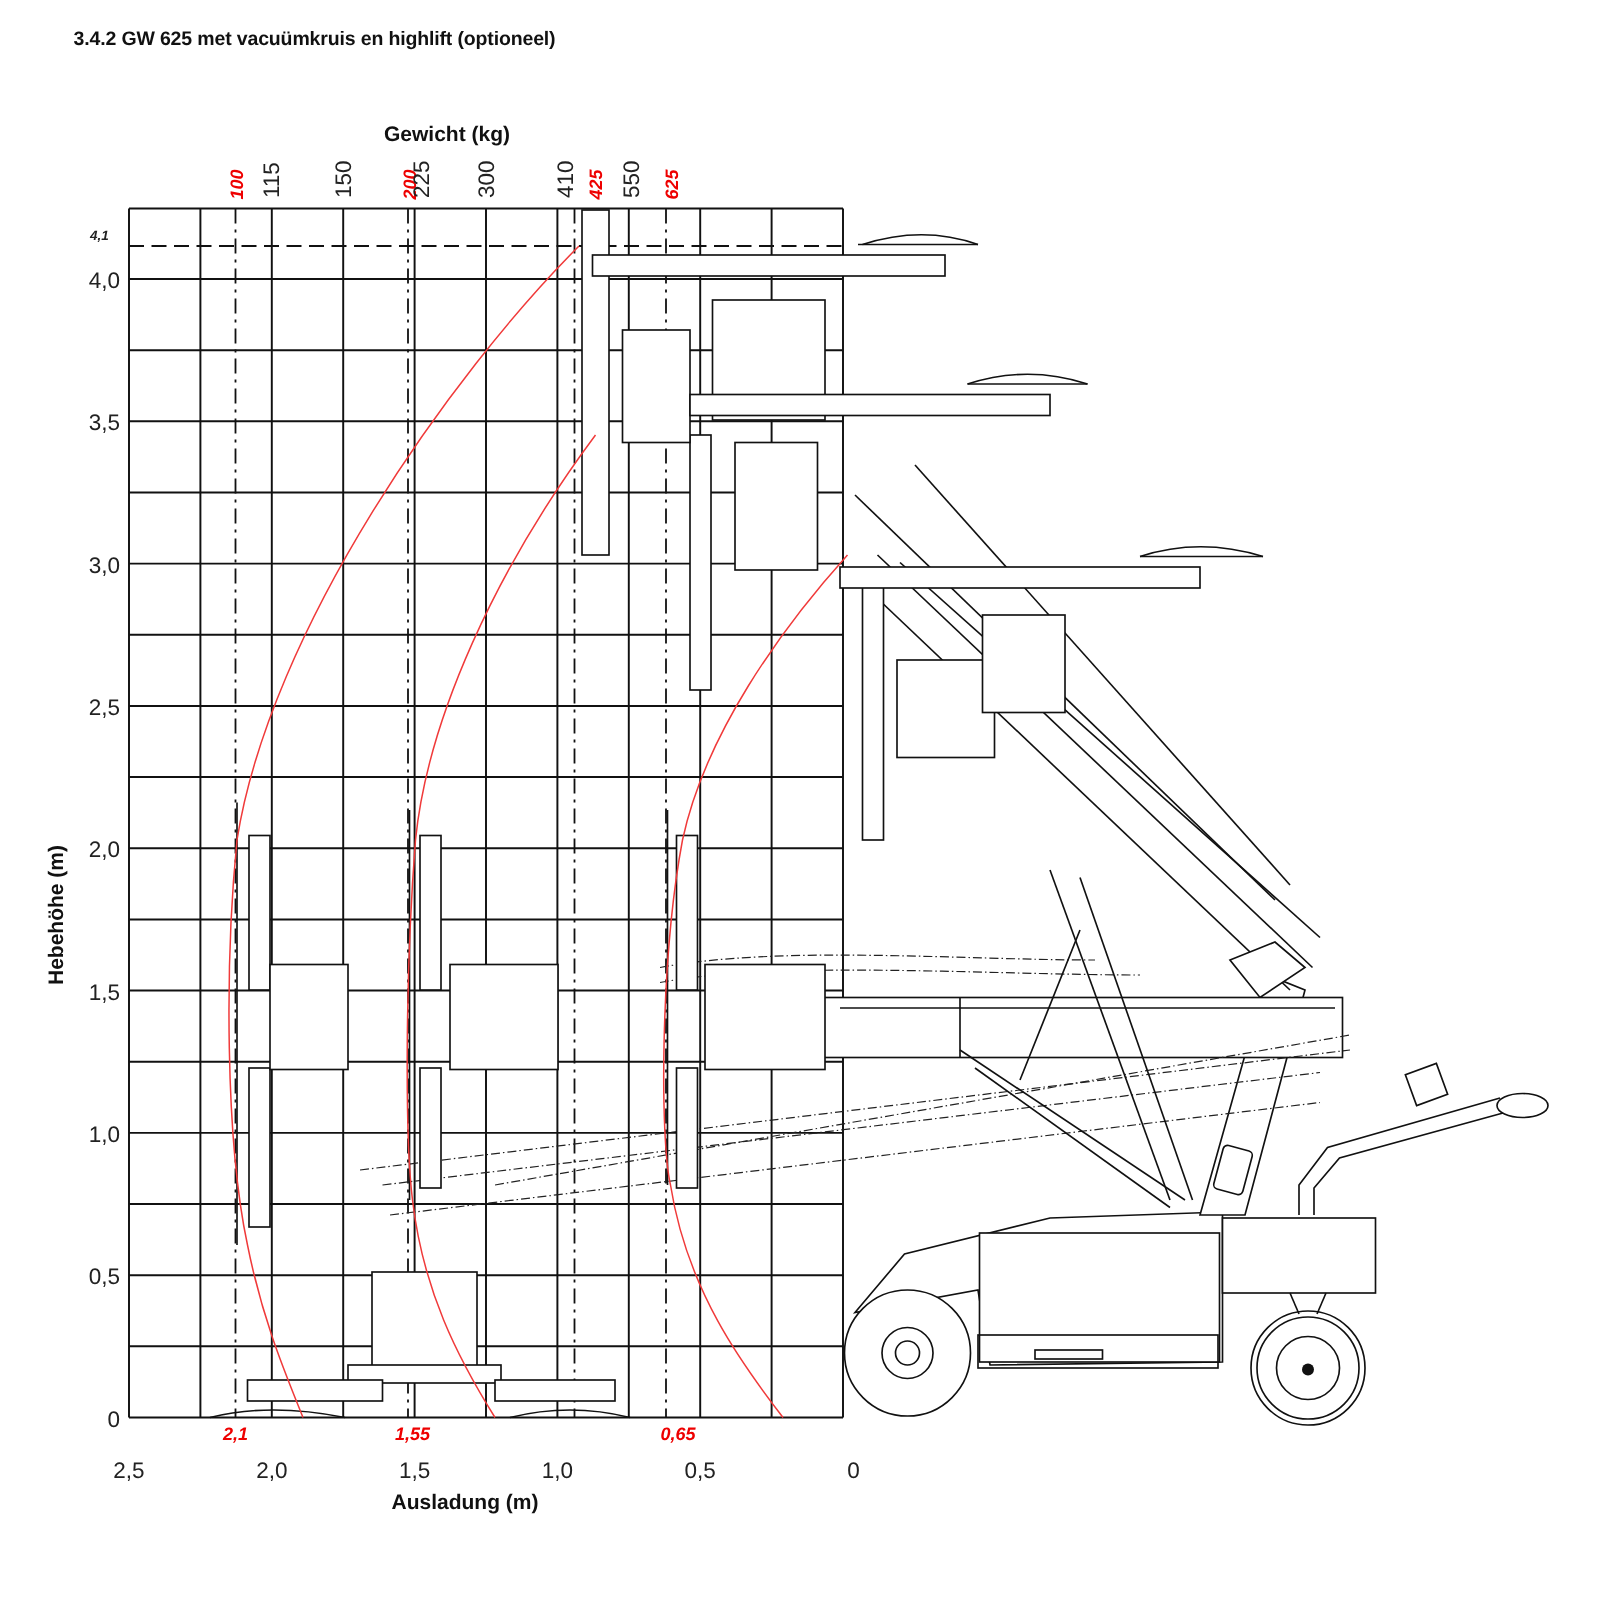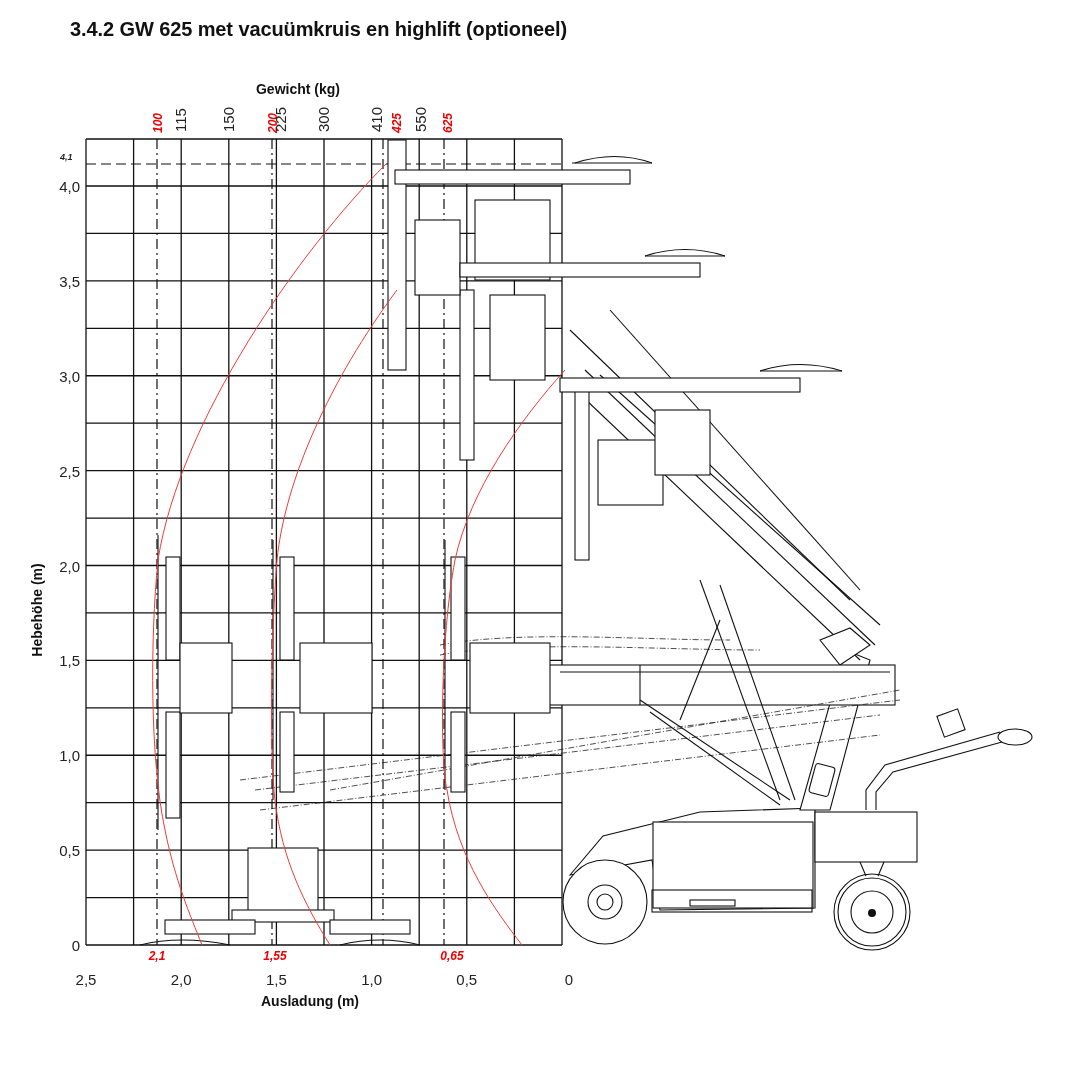--- a/index.html
+++ b/index.html
@@ -1,17 +1,17 @@
 <!DOCTYPE html>
 <html><head>
 <meta charset="utf-8">
 <style>
   html,body{margin:0;padding:0;background:#fff;}
   body{width:1080px;height:1080px;position:relative;overflow:hidden;font-family:"Liberation Sans",sans-serif;color:#111;}
-  .title{position:absolute;left:70px;top:18px;font-size:20px;font-weight:bold;letter-spacing:-0.1px;}
+  .title{position:absolute;left:49px;top:18px;font-size:13px;font-weight:bold;letter-spacing:-0.1px;}
   svg{position:absolute;left:0;top:0;}
   .gl{stroke:#111;stroke-width:1.3;}
   .dash{stroke:#111;stroke-width:1.2;stroke-dasharray:10 4 2 4;}
   .dashh{stroke:#111;stroke-width:1.2;stroke-dasharray:10 5;}
   .arc{fill:none;stroke:#f03a3a;stroke-width:1;}
   .tick{font-family:"Liberation Sans",sans-serif;font-size:15px;fill:#222;}
   .wt{font-family:"Liberation Sans",sans-serif;font-size:15px;fill:#222;}
   .wtred{font-family:"Liberation Sans",sans-serif;font-size:12px;font-weight:bold;font-style:italic;fill:#e00;}
   .lblred{font-family:"Liberation Sans",sans-serif;font-size:12px;font-weight:bold;font-style:italic;fill:#e00;}
   .axlbl{font-family:"Liberation Sans",sans-serif;font-size:14px;font-weight:bold;fill:#111;}

